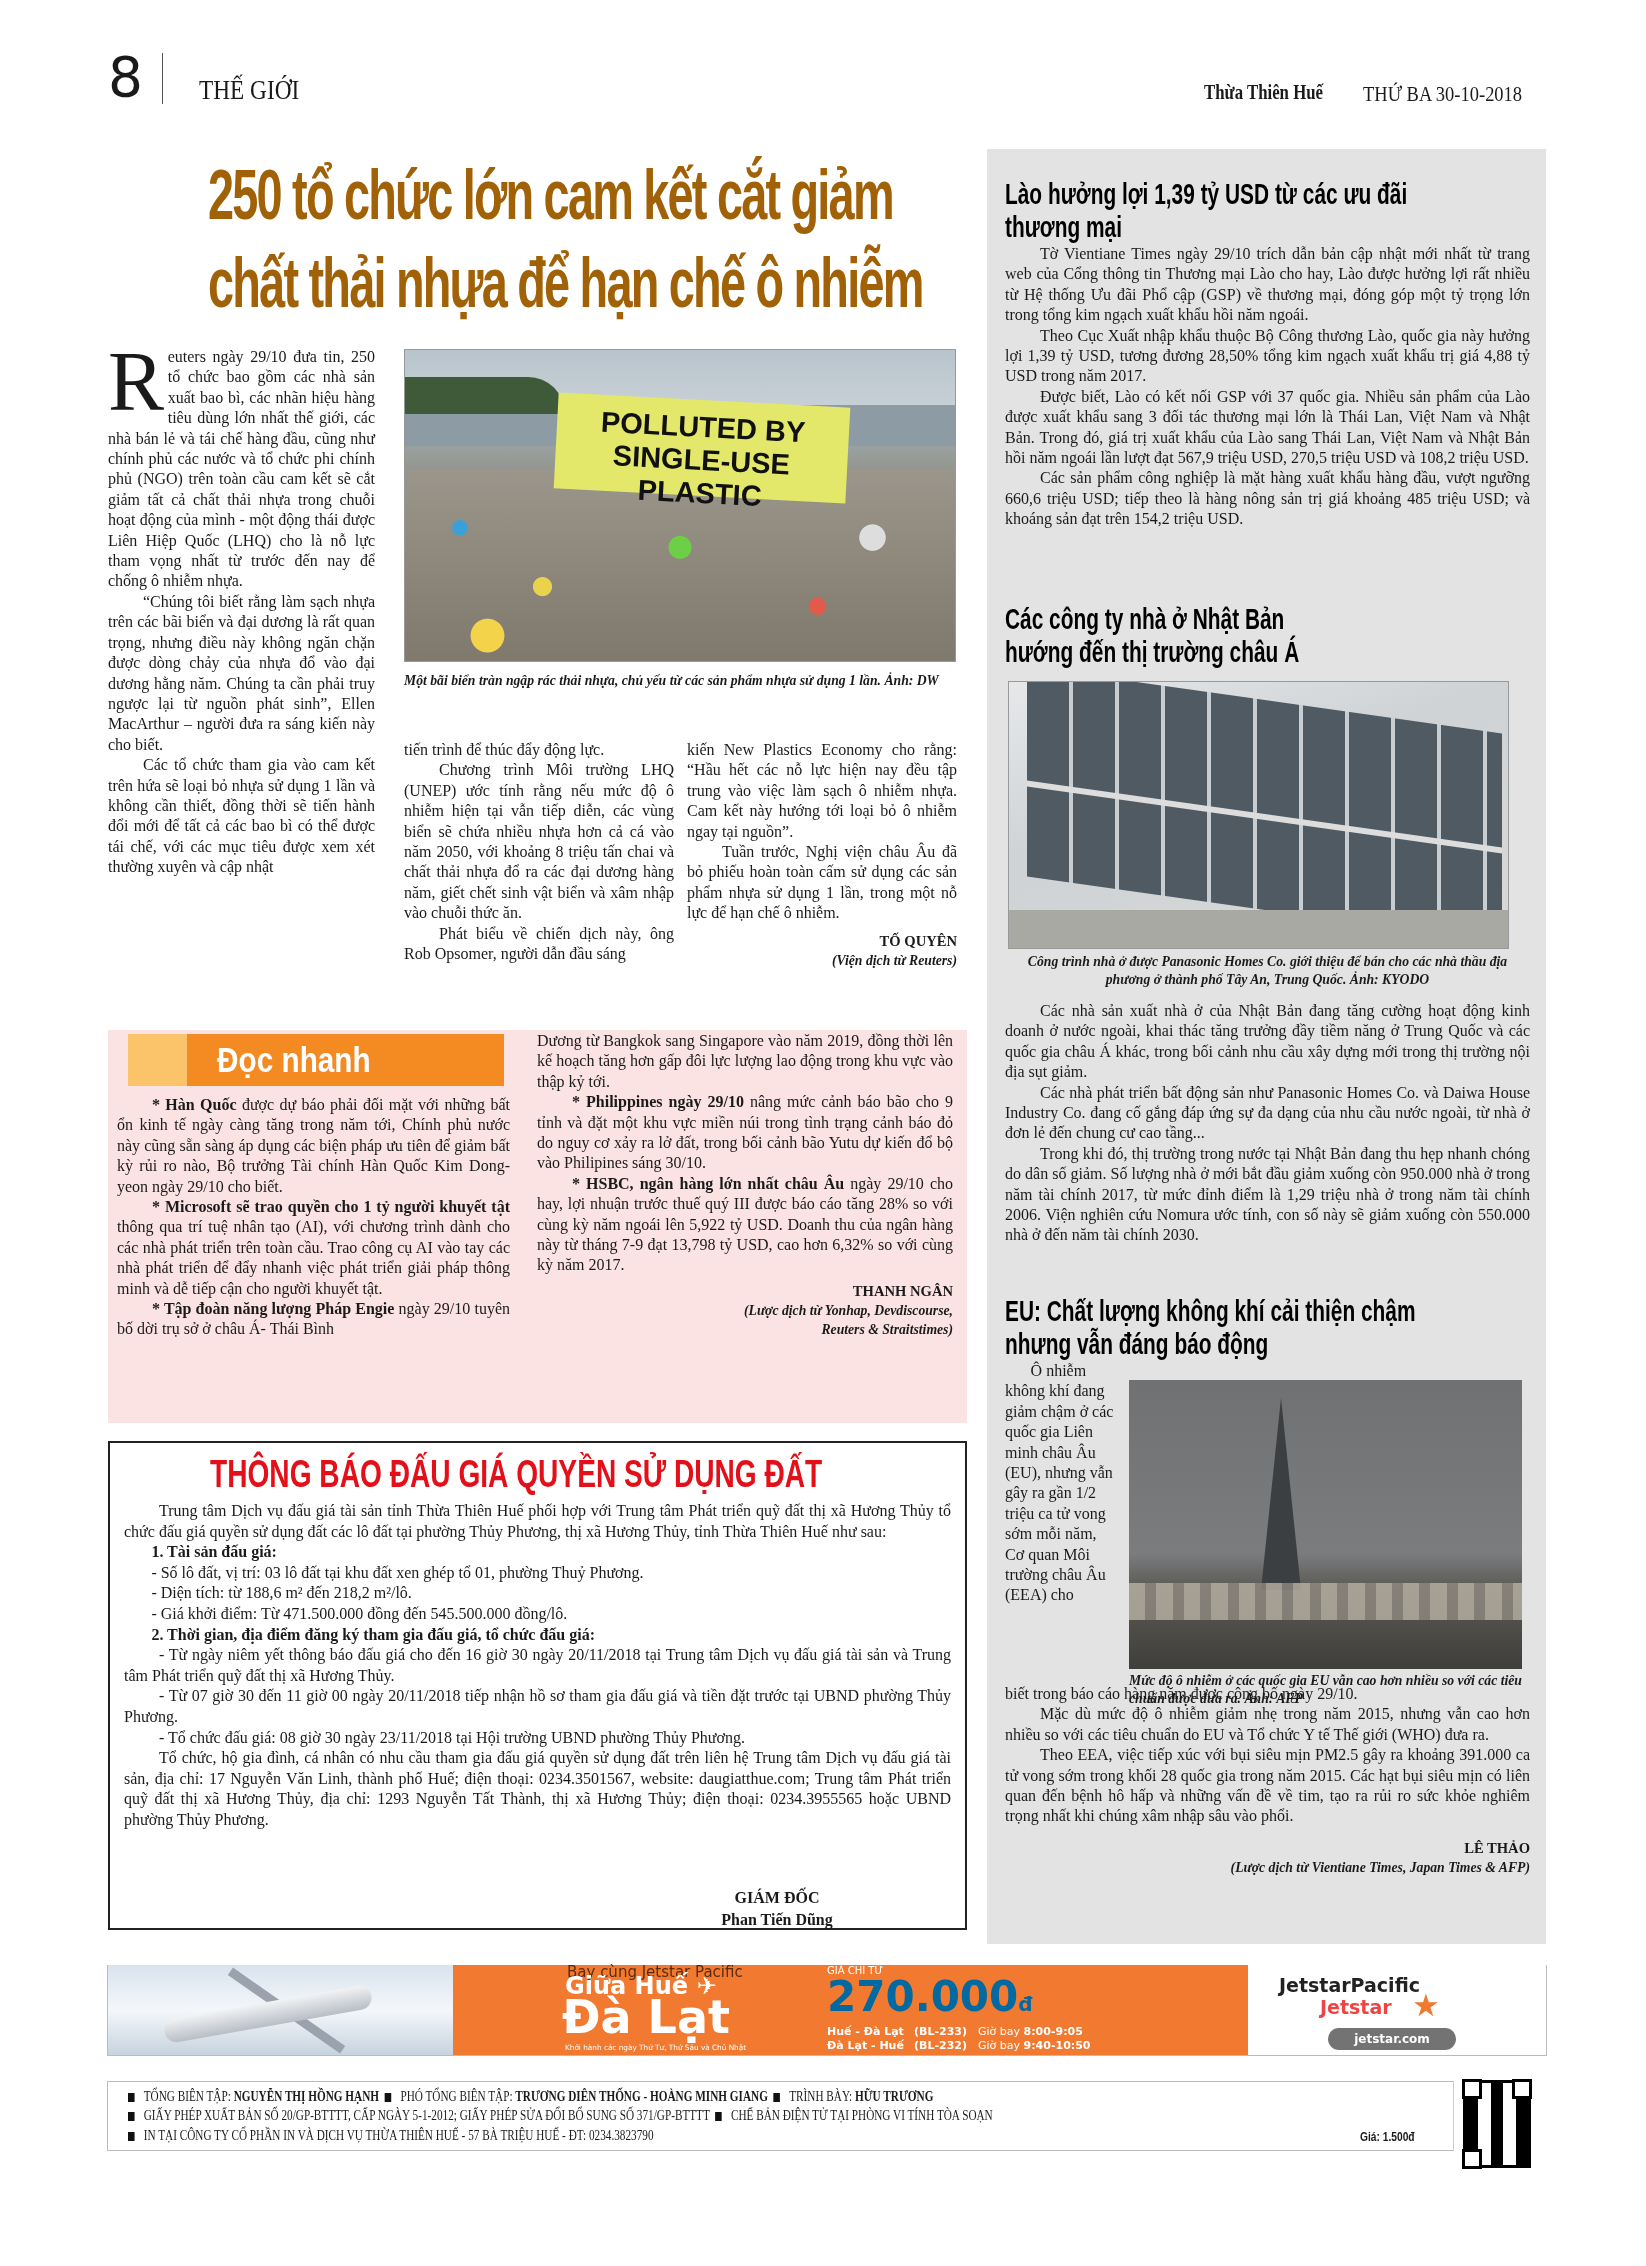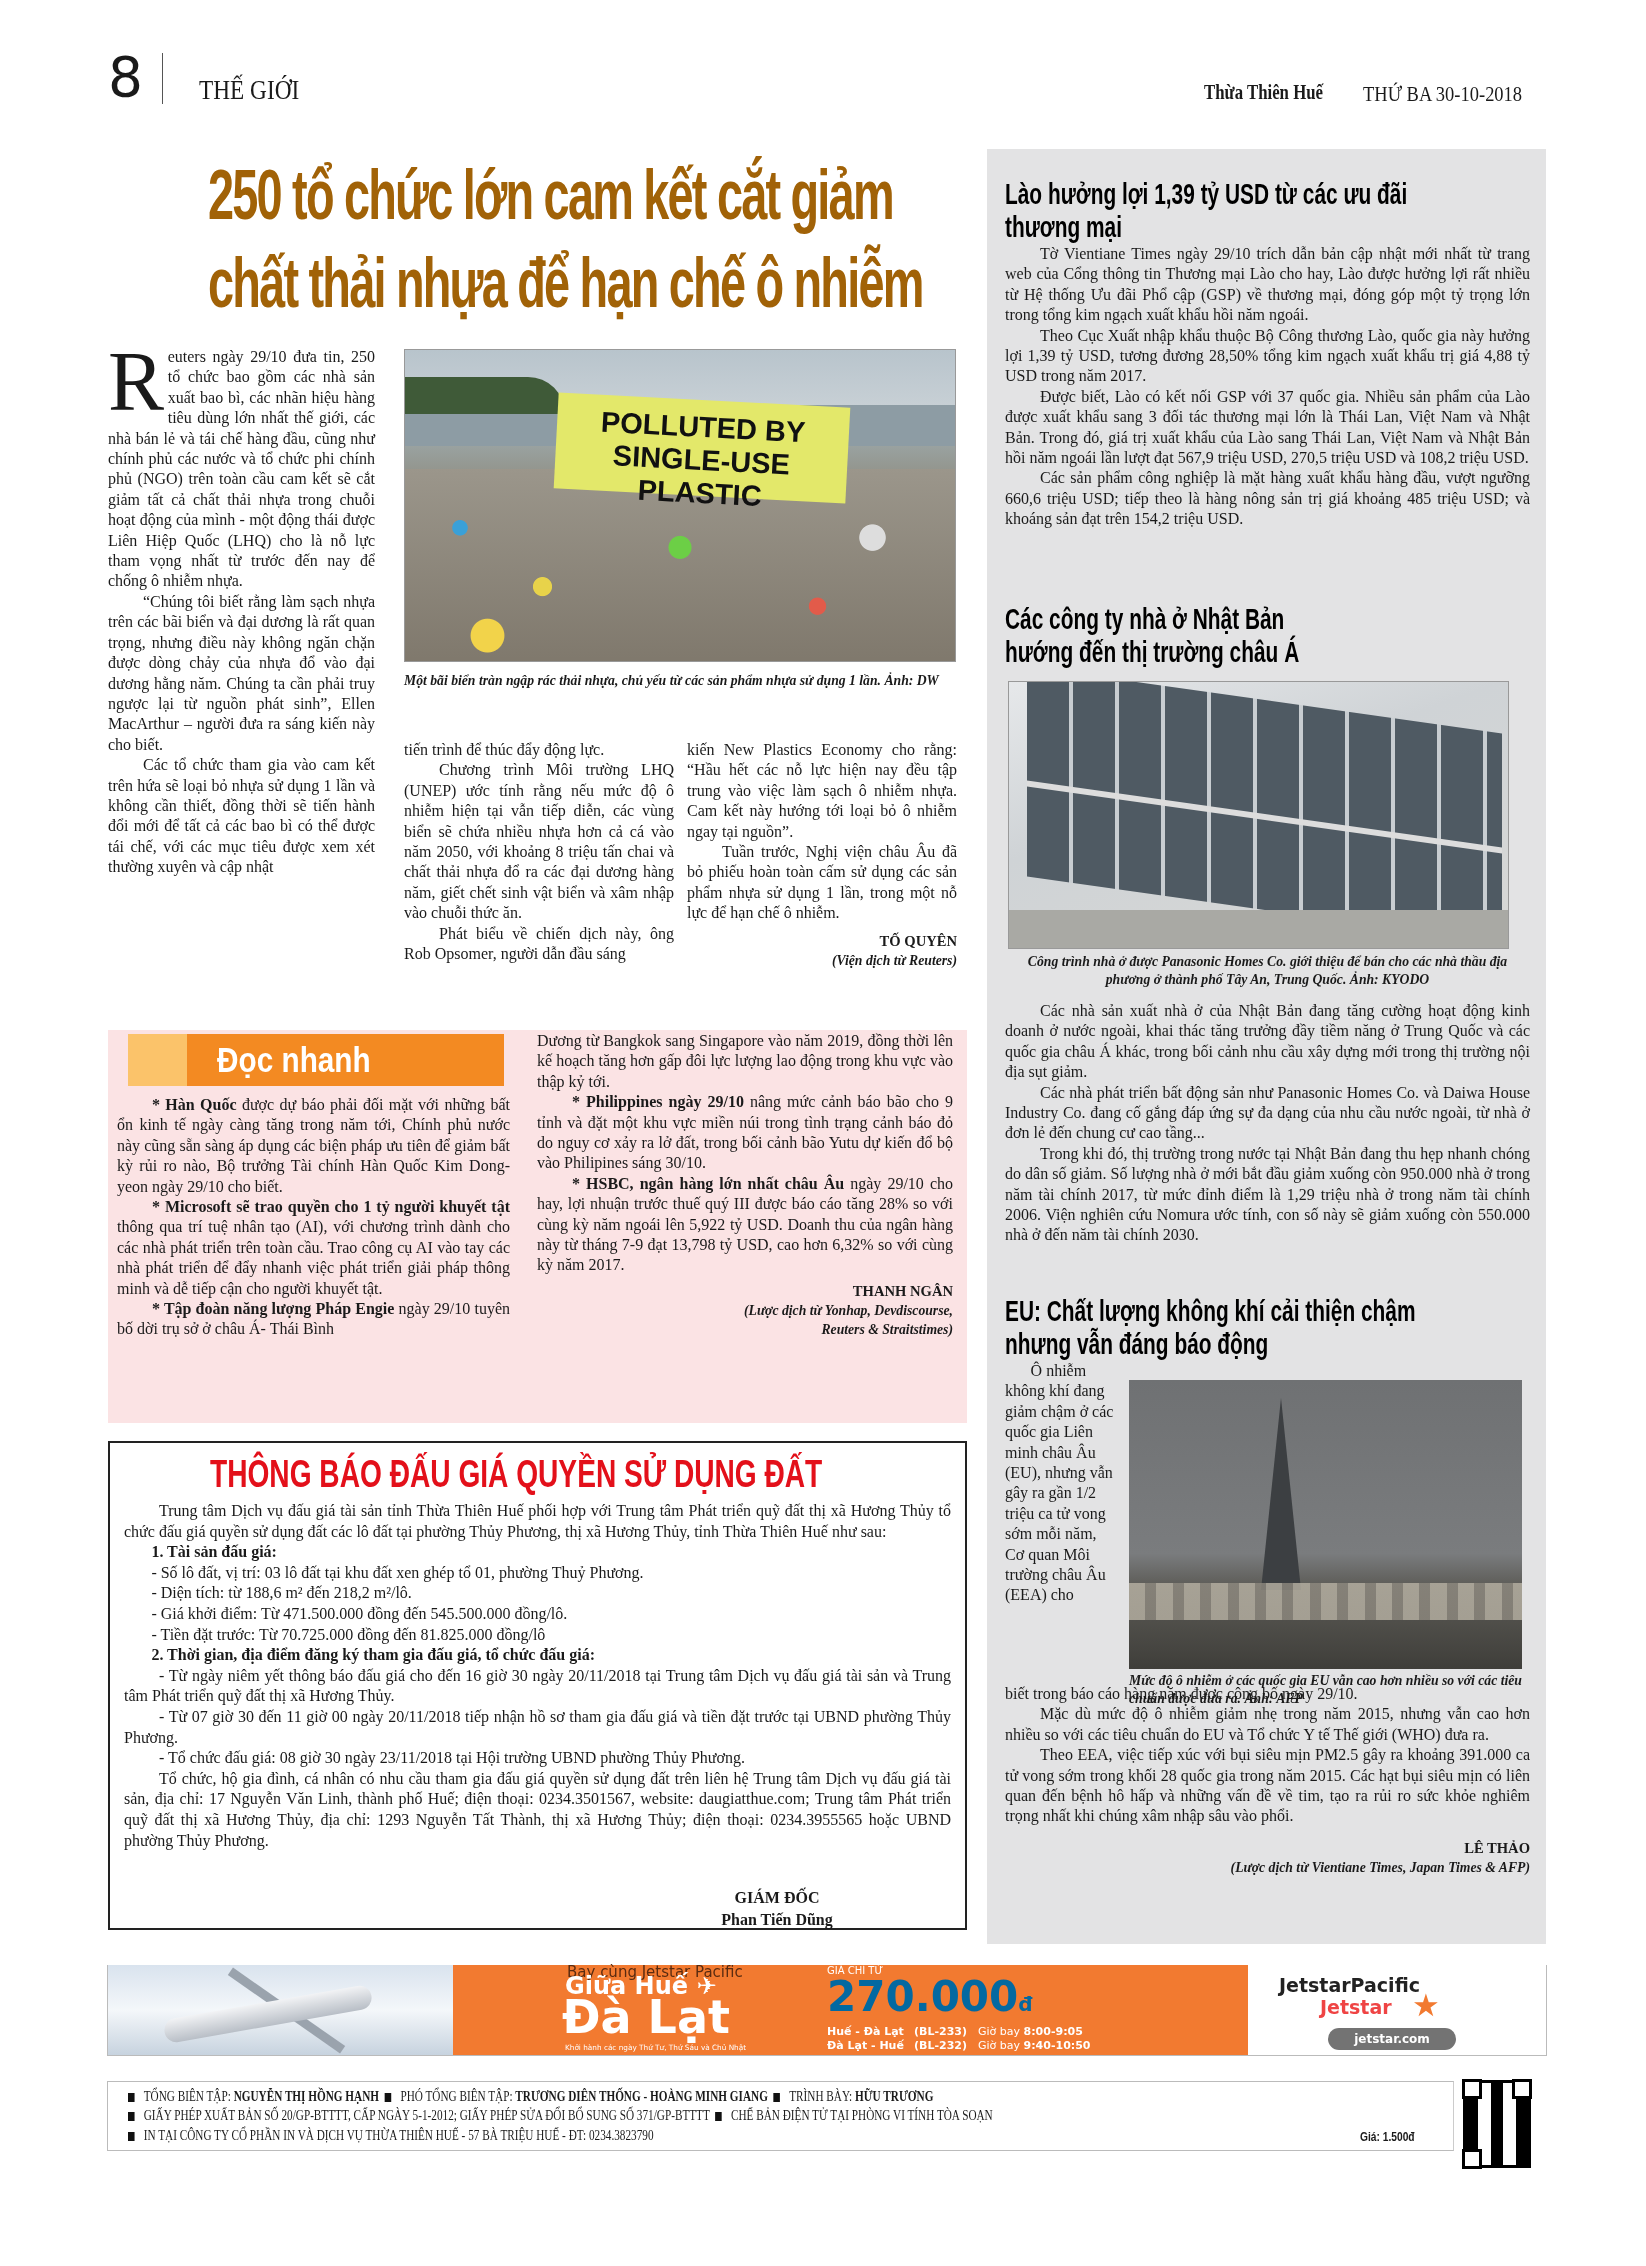--- a/index.html
+++ b/index.html
@@ -222,21 +222,20 @@
 </div>
 
 <div class="abs" id="notice"></div>
 <div class="abs" id="notice-title">THÔNG BÁO ĐẤU GIÁ QUYỀN SỬ DỤNG ĐẤT</div>
 <div class="abs" id="notice-body">
   <p class="indent">Trung tâm Dịch vụ đấu giá tài sản tỉnh Thừa Thiên Huế phối hợp với Trung tâm Phát triển quỹ đất thị xã Hương Thủy tổ chức đấu giá quyền sử dụng đất các lô đất tại phường Thủy Phương, thị xã Hương Thủy, tỉnh Thừa Thiên Huế như sau:</p>
   <div class="n-indent nb-bold">1. Tài sản đấu giá:</div>
   <div class="n-indent">- Số lô đất, vị trí: 03 lô đất tại khu đất xen ghép tổ 01, phường Thuỷ Phương.</div>
   <div class="n-indent">- Diện tích: từ 188,6 m² đến 218,2 m²/lô.</div>
   <div class="n-indent">- Giá khởi điểm: Từ 471.500.000 đồng đến 545.500.000 đồng/lô.</div>
-  <div class="n-indent">- Tiền đặt trước: Từ 70.725.000 đồng đến 81.825.000 đồng/lô</div>
   <div class="n-indent nb-bold">2. Thời gian, địa điểm đăng ký tham gia đấu giá, tổ chức đấu giá:</div>
   <p class="indent">- Từ ngày niêm yết thông báo đấu giá cho đến 16 giờ 30 ngày 20/11/2018 tại Trung tâm Dịch vụ đấu giá tài sản và Trung tâm Phát triển quỹ đất thị xã Hương Thủy.</p>
   <p class="indent">- Từ 07 giờ 30 đến 11 giờ 00 ngày 20/11/2018 tiếp nhận hồ sơ tham gia đấu giá và tiền đặt trước tại UBND phường Thủy Phương.</p>
   <p class="indent">- Tổ chức đấu giá: 08 giờ 30 ngày 23/11/2018 tại Hội trường UBND phường Thủy Phương.</p>
   <p class="indent">Tổ chức, hộ gia đình, cá nhân có nhu cầu tham gia đấu giá quyền sử dụng đất trên liên hệ Trung tâm Dịch vụ đấu giá tài sản, địa chỉ: 17 Nguyễn Văn Linh, thành phố Huế; điện thoại: 0234.3501567, website: daugiatthue.com; Trung tâm Phát triển quỹ đất thị xã Hương Thủy, địa chỉ: 1293 Nguyễn Tất Thành, thị xã Hương Thủy; điện thoại: 0234.3955565 hoặc UBND phường Thủy Phương.</p>
 </div>
 <div class="abs" id="notice-sign">
   <div>GIÁM ĐỐC</div>
   <div>Phan Tiến Dũng</div>
 </div>

